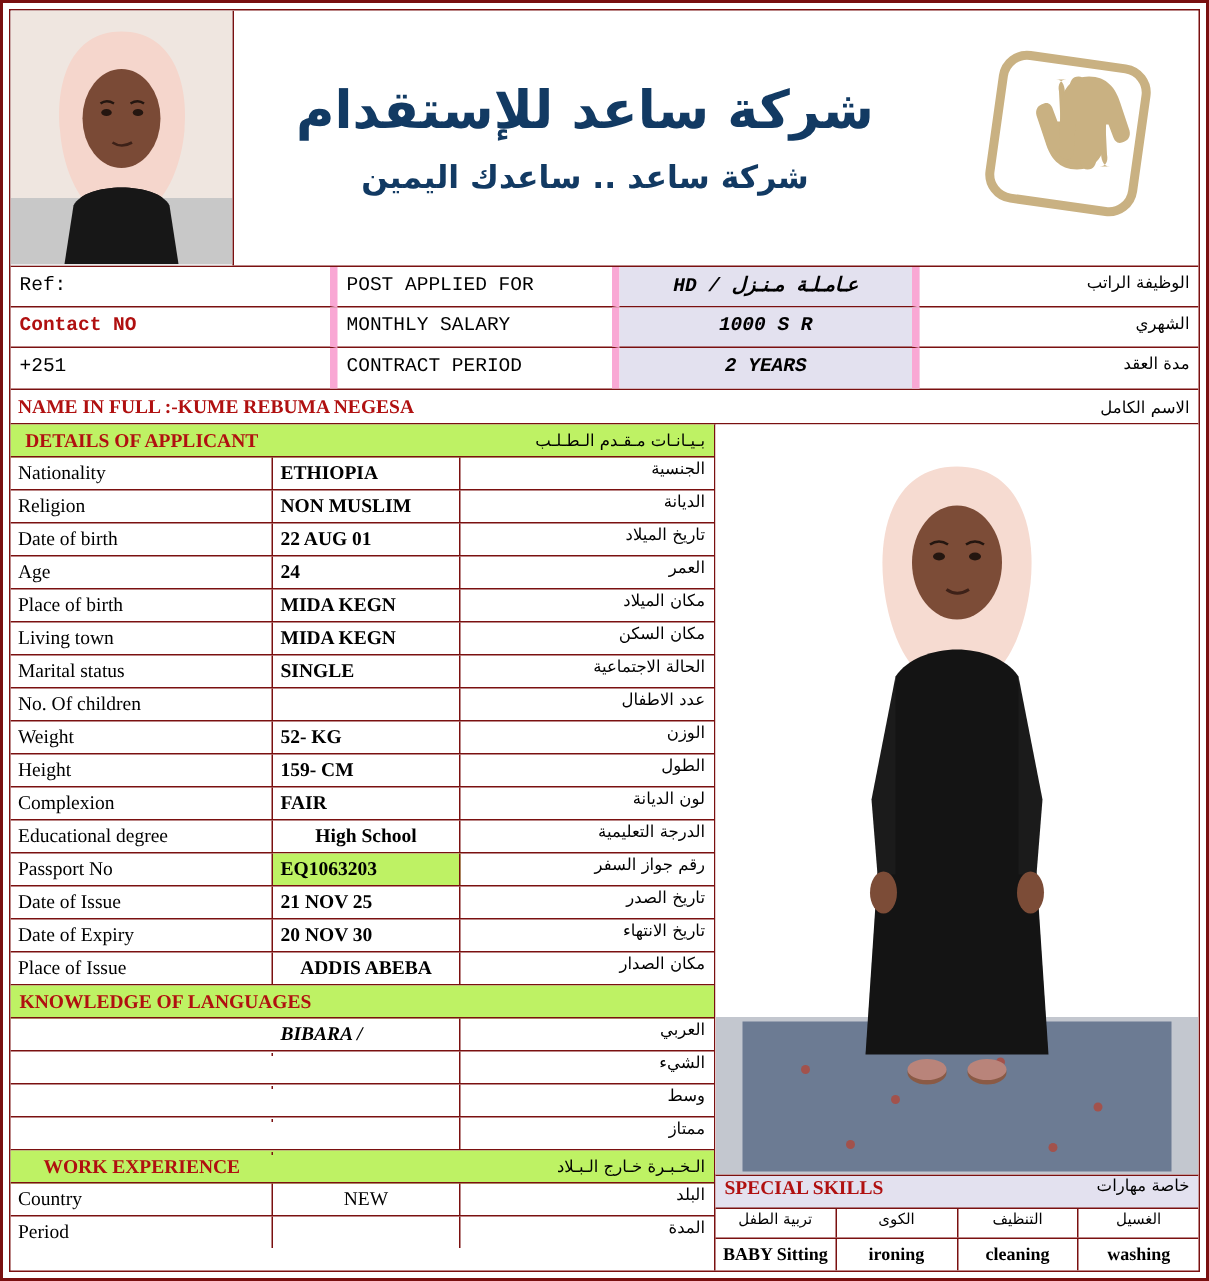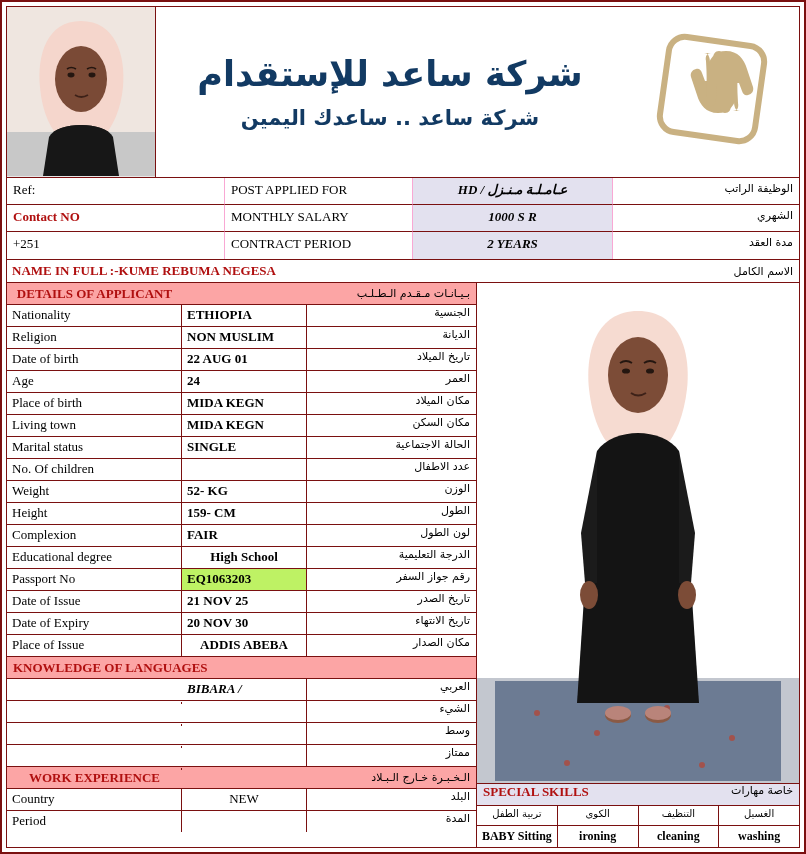--- a/index.html
+++ b/index.html
@@ -11,38 +11,38 @@
   .header{display:flex;height:170px;border-bottom:1px solid #7a1010;}
   .hdr-photo{width:148px;border-right:1px solid #7a1010;overflow:hidden;position:relative;background:#e8e8e8;}
   .hdr-title{flex:1;display:flex;flex-direction:column;align-items:center;justify-content:center;}
   .ar-main{font-family:"DejaVu Sans",sans-serif;font-weight:bold;font-size:35px;color:#123a63;letter-spacing:0px;direction:rtl;}
   .ar-sub{font-family:"DejaVu Sans",sans-serif;font-weight:bold;font-size:21px;color:#123a63;direction:rtl;margin-top:12px;}
   .hdr-logo{width:175px;display:flex;align-items:center;justify-content:center;}
 
   
   .band{border-bottom:1px solid #7a1010;}
   .brow{display:flex;font-size:13px;}
-  .bc{box-sizing:border-box;padding:4px 6px;border-right:1px solid #f9a8d4;border-bottom:1px solid #7a1010;height:27px;overflow:hidden;white-space:nowrap;}
+  .bc{box-sizing:border-box;padding:4px 6px;border-right:5px solid #f9a8d4;border-bottom:1px solid #7a1010;height:27px;overflow:hidden;white-space:nowrap;font-family:Liberation Mono, monospace;}
   .brow:last-child .bc{border-bottom:none;}
   .c1{width:218px;}
   .c2{width:188px;}
   .c3{width:200px;background:#e3e1ef;text-align:center;font-style:italic;font-weight:bold;}
   .c4{flex:1;border-right:none;direction:rtl;font-family:"DejaVu Sans",sans-serif;font-size:11px;}
   .red{color:#b01010;font-weight:bold;}
 
   .nameband{display:flex;border-bottom:1px solid #7a1010;height:22px;align-items:center;}
   .nameband .l{flex:1;color:#b01010;font-weight:bold;font-size:13px;padding-left:5px;}
   .nameband .r{padding-right:6px;direction:rtl;font-family:"DejaVu Sans",sans-serif;font-size:11px;}
 
   
   .body{display:flex;}
   .left{width:480px;border-right:1px solid #7a1010;box-sizing:border-box;}
   .right{flex:1;position:relative;}
 
-  .sect{display:flex;background:#fca5a5;border-bottom:1px solid #7a1010;height:21px;align-items:center;}
+  .sect{display:flex;background:#bef264;border-bottom:1px solid #7a1010;height:21px;align-items:center;}
   .sect .t{width:175px;text-align:center;color:#b01010;font-weight:bold;font-size:13px;}
   .sect .sp{flex:1;}
   .sect .a{padding-right:6px;direction:rtl;font-family:"DejaVu Sans",sans-serif;font-size:11px;}
 
   .row{display:flex;height:21px;border-bottom:1px solid #7a1010;font-size:13px;}
   .row .k{width:175px;box-sizing:border-box;padding:2px 0 0 5px;border-right:1px solid #7a1010;overflow:hidden;white-space:nowrap;}
   .row .v{width:125px;box-sizing:border-box;padding:2px 0 0 5px;border-right:1px solid #7a1010;font-weight:bold;overflow:hidden;white-space:nowrap;}
   .row .v.ctr{text-align:center;padding-left:0;}
   .row .v.hl{background:#bef264;}
   .row .a{flex:1;box-sizing:border-box;text-align:right;padding:1px 6px 0 0;direction:rtl;font-family:"DejaVu Sans",sans-serif;font-size:11px;overflow:hidden;white-space:nowrap;}
@@ -188,21 +188,21 @@
             <div class="a">الوزن</div>
           </div>
       <div class="row">
             <div class="k">Height</div>
             <div class="v">159- CM</div>
             <div class="a">الطول</div>
           </div>
       <div class="row">
             <div class="k">Complexion</div>
             <div class="v">FAIR</div>
-            <div class="a">لون الطول</div>
+            <div class="a">لون الديانة</div>
           </div>
       <div class="row">
             <div class="k">Educational degree</div>
             <div class="v ctr">High School</div>
             <div class="a">الدرجة التعليمية</div>
           </div>
 
 
       <div class="row">
             <div class="k">Passport No</div>

